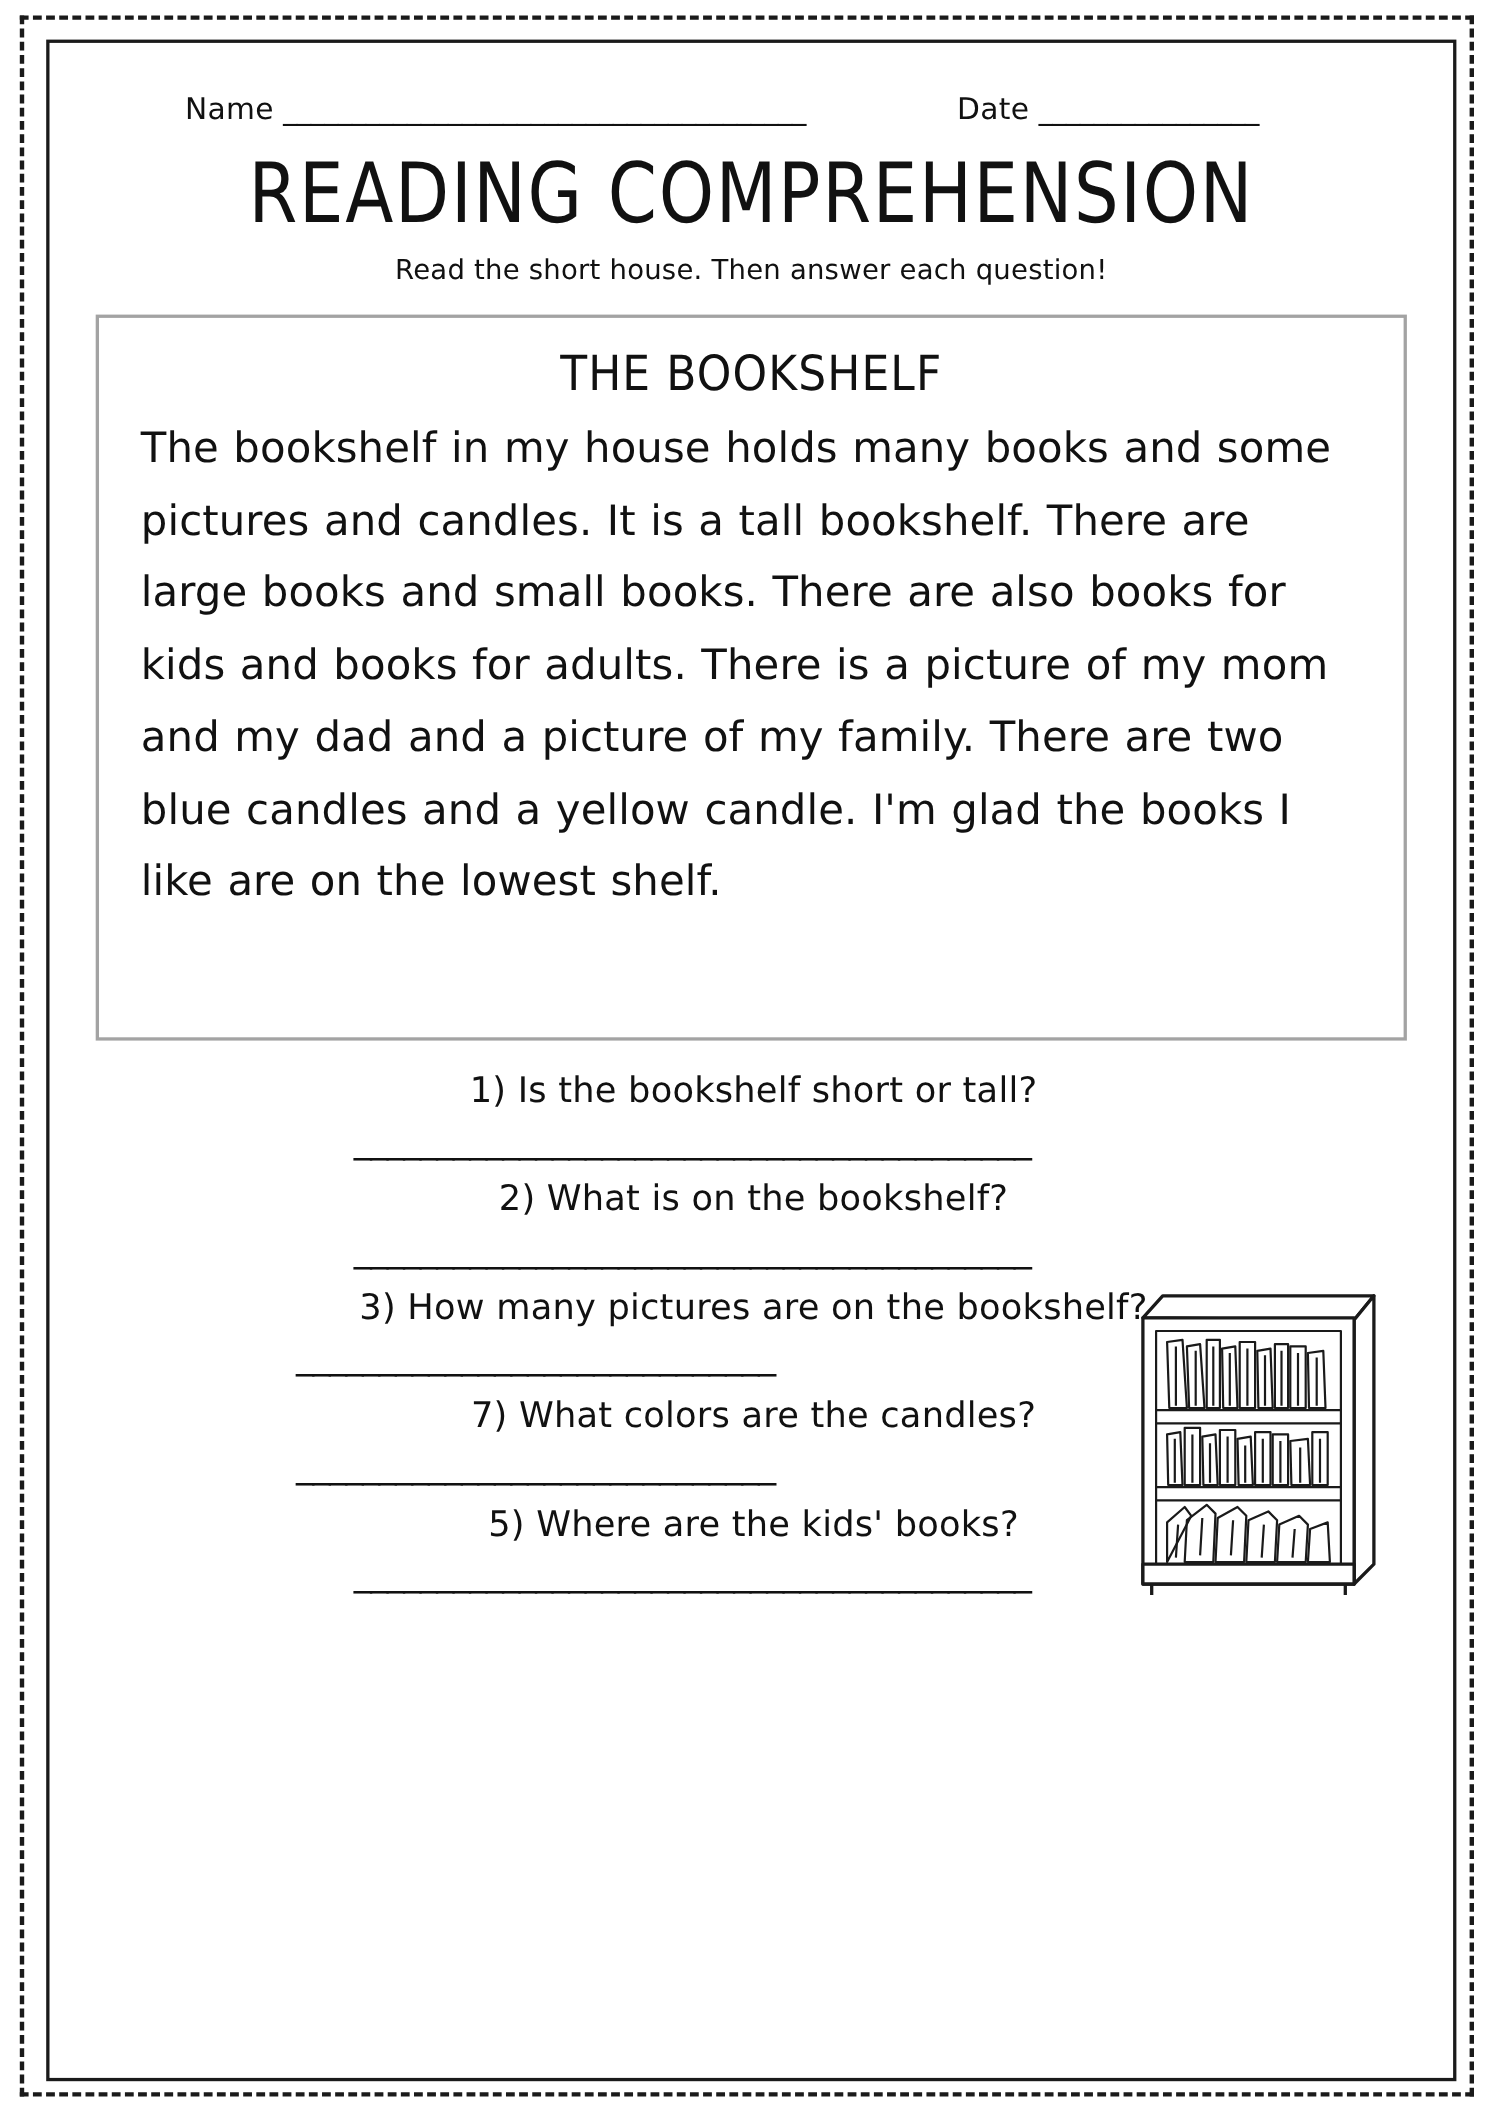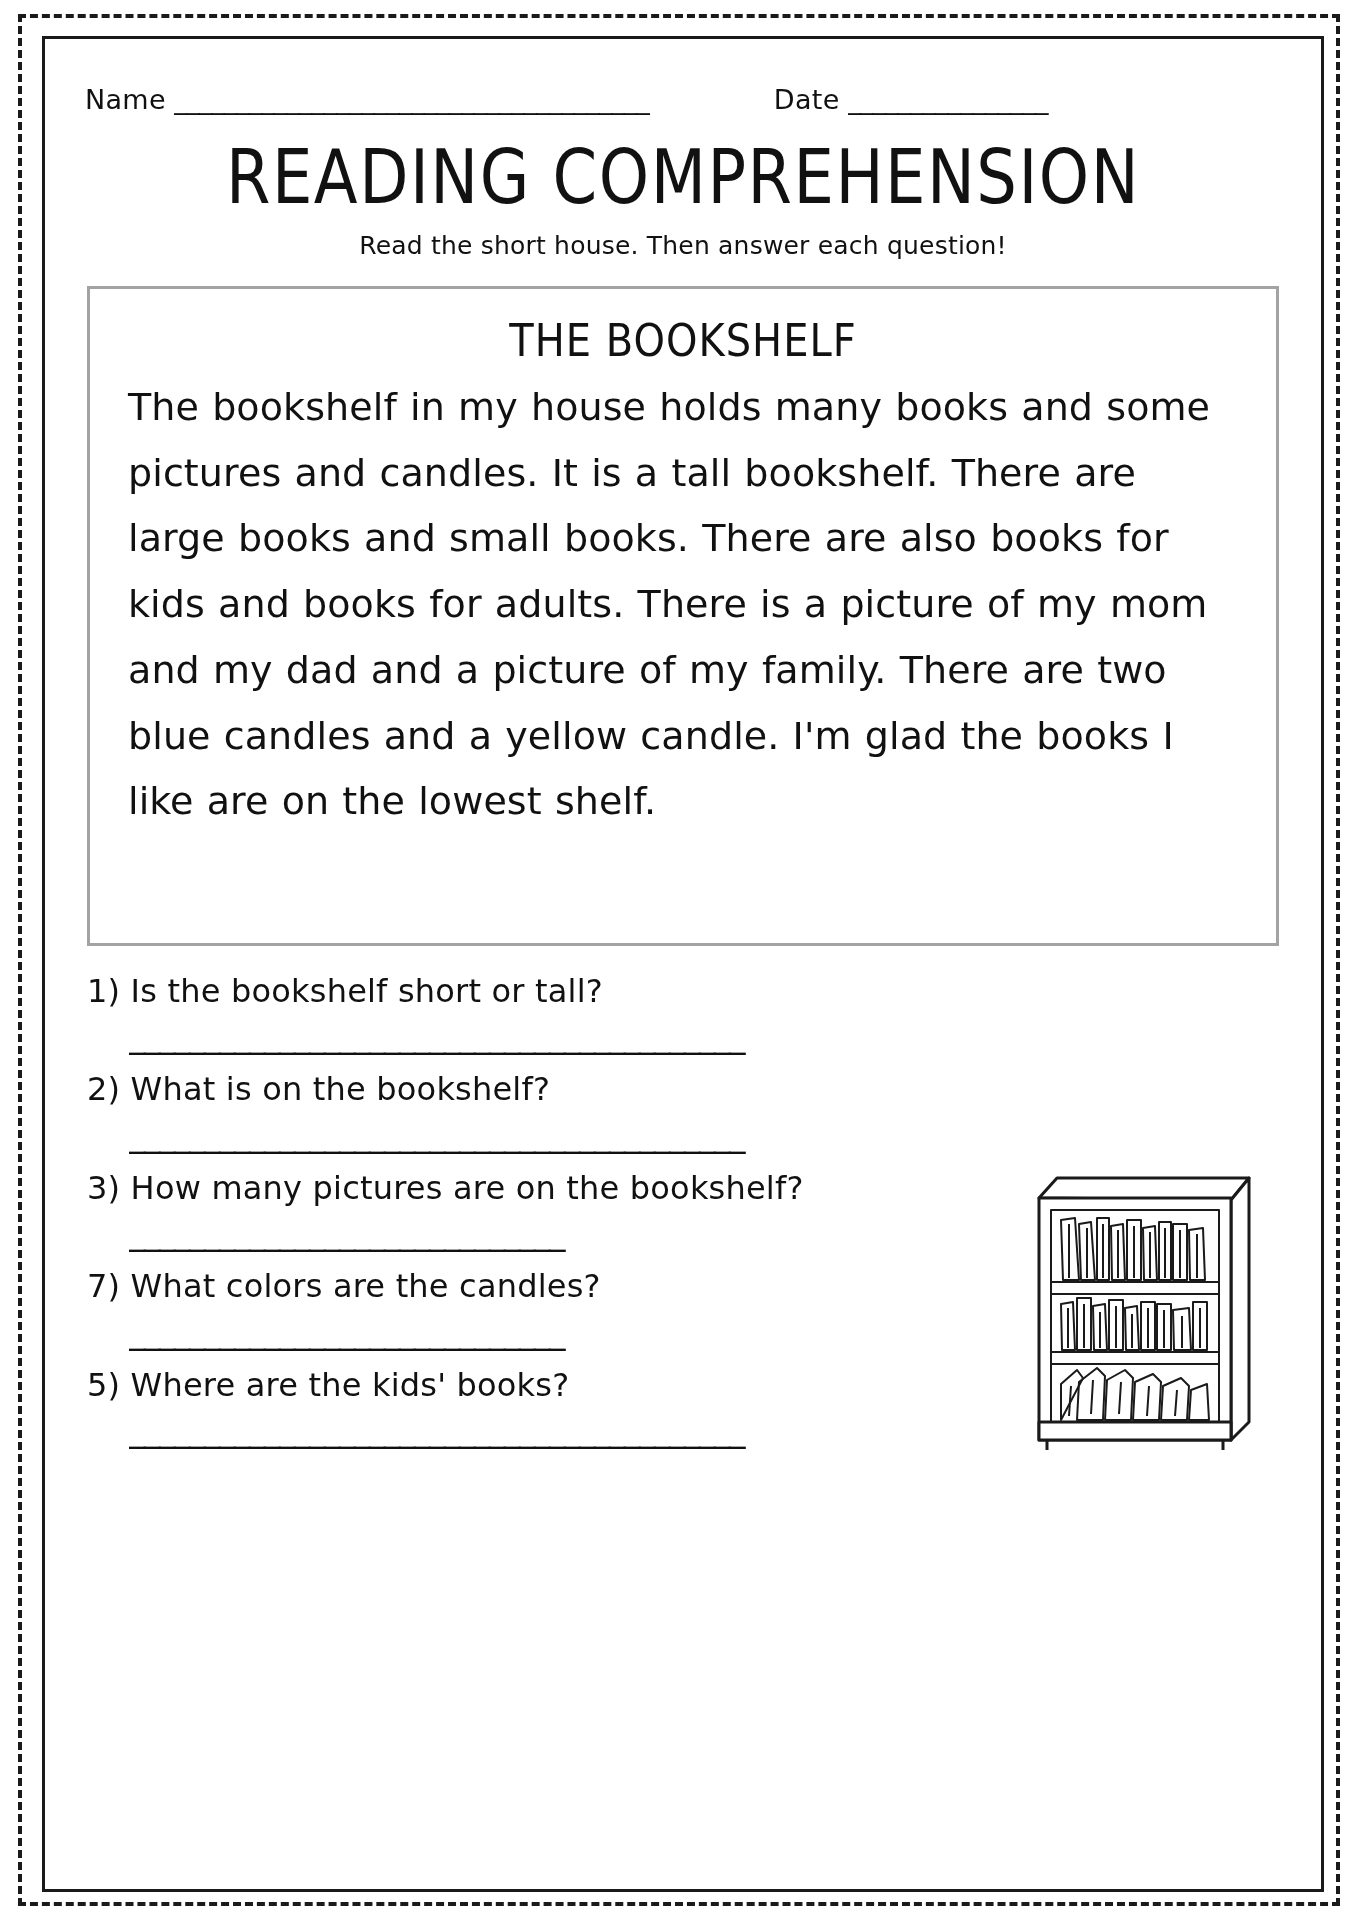--- a/index.html
+++ b/index.html
@@ -36,24 +36,25 @@
     height: 1856px;
     border: 3px solid #1a1a1a;
     box-sizing: border-box;
     padding: 22px 34px 0 34px;
   }
 
   
   .namedate {
     display: flex;
     align-items: baseline;
-    justify-content: flex-start;
+    justify-content: center;
     font-size: 27px;
     letter-spacing: 0.3px;
     margin: 8px 2px 0 6px;
+    gap: 13px;
   }
   .nd-group {
     display: flex;
     align-items: baseline;
     white-space: nowrap;
   }
   .nd-label {
     font-size: 27px;
   }
   .nd-line {
@@ -106,21 +107,21 @@
     line-height: 1.73;
     letter-spacing: 0.1px;
     word-spacing: 1px;
   }
 
   
   .questions {
     margin: 26px 4px 0 8px;
     position: relative;
   }
-  .q-item { margin-bottom: 2px; }
+  .q-item { margin-bottom: 2px; text-align: center; }
   .q-text {
     font-size: 32px;
     letter-spacing: 0.2px;
     margin: 0 0 6px 0;
     line-height: 1.2;
   }
   .q-line {
     font-size: 33px;
     letter-spacing: -1.5px;
     white-space: nowrap;

